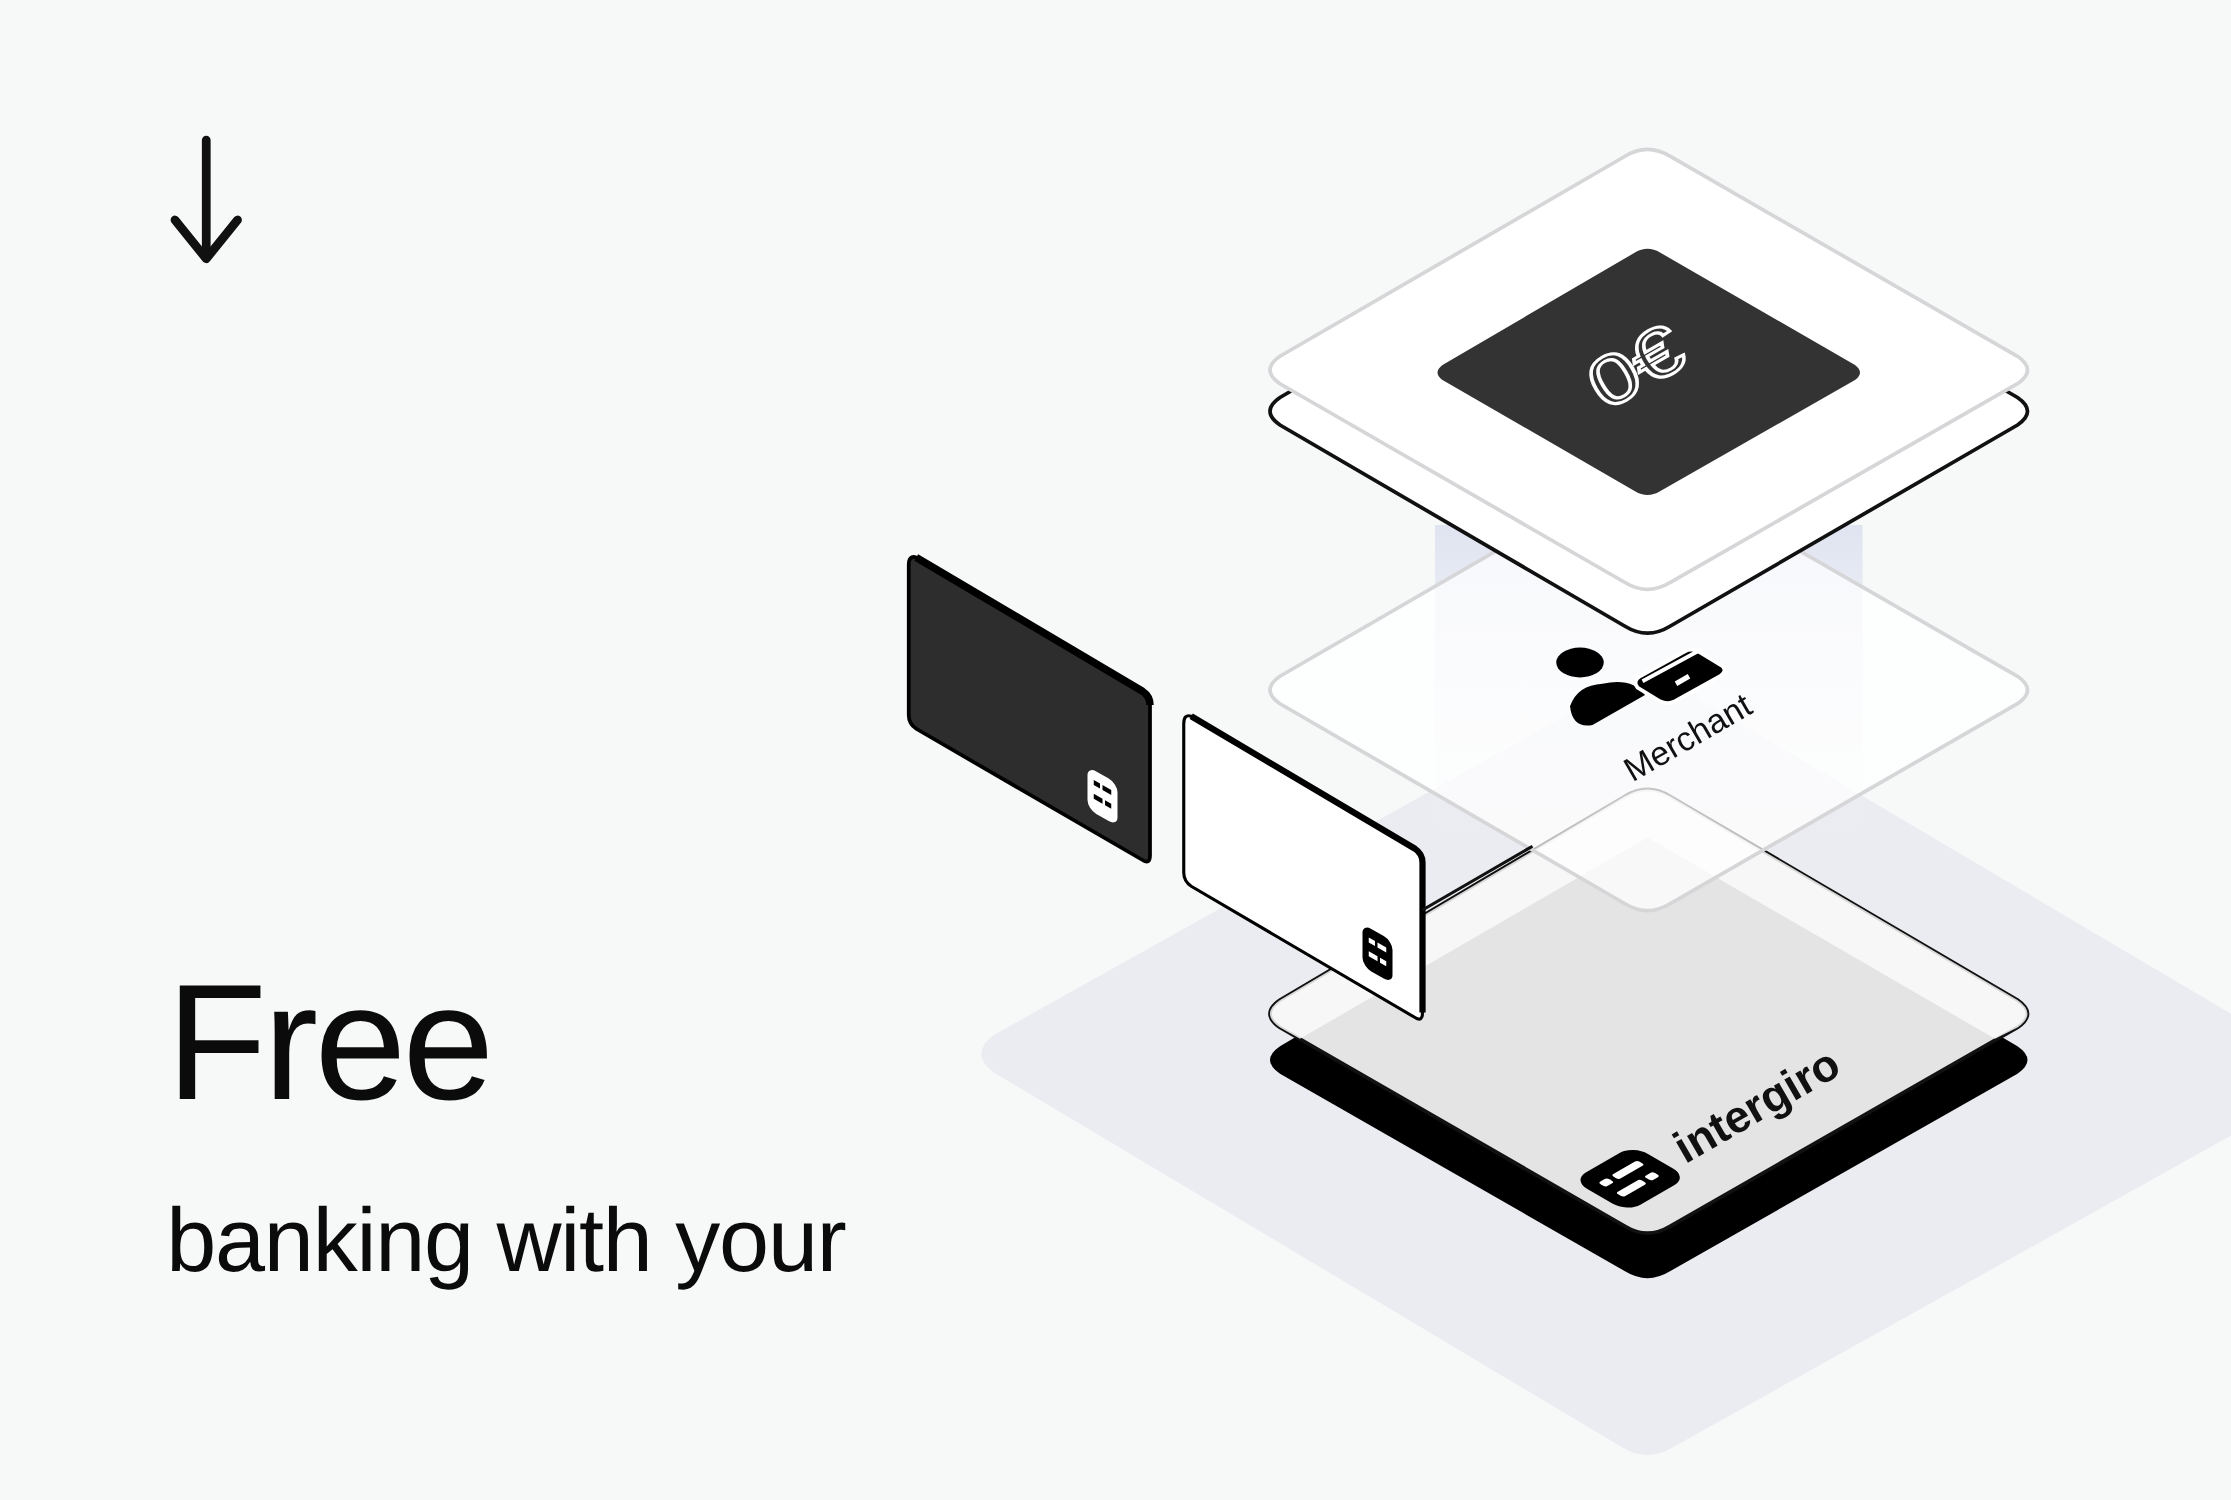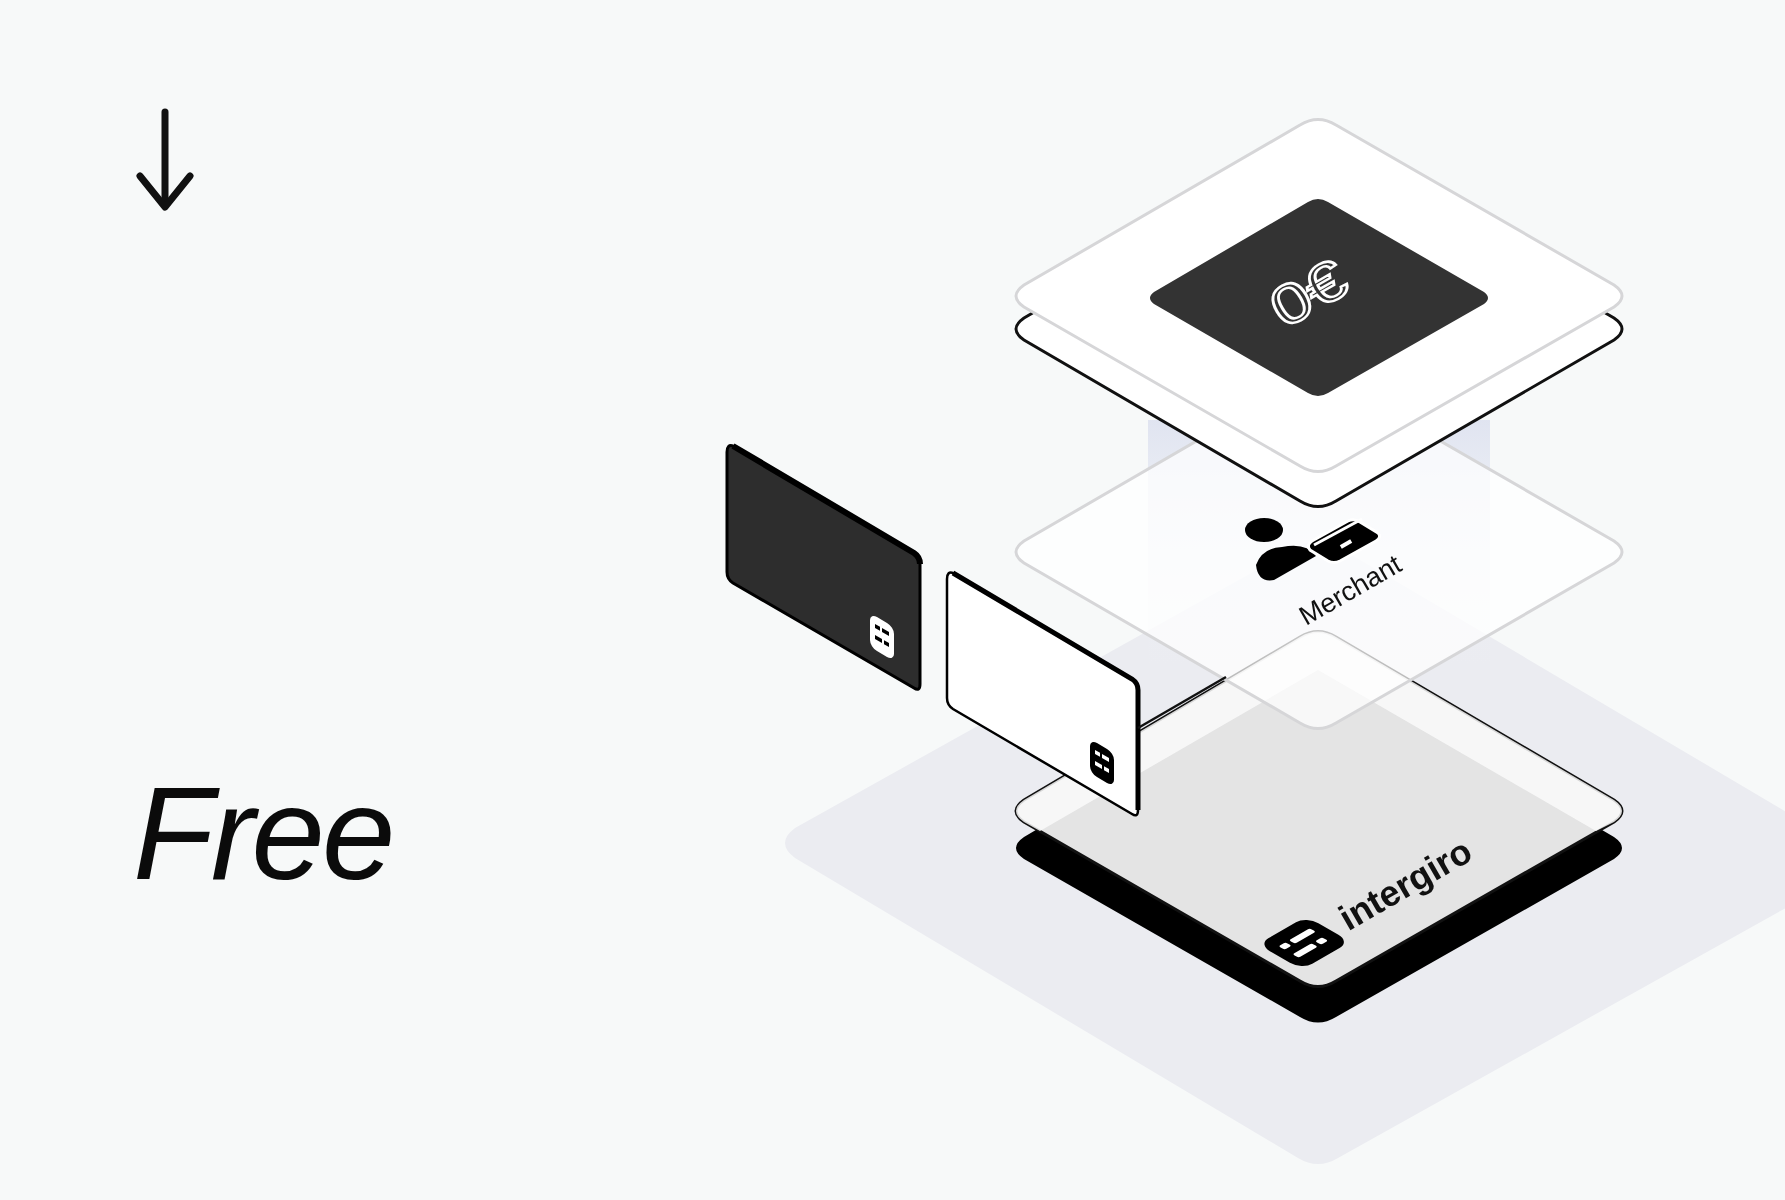--- a/index.html
+++ b/index.html
@@ -9,21 +9,21 @@
     position: relative;
     font-family: "Liberation Sans", "DejaVu Sans", sans-serif;
     color: #0b0b0b;
   }
   .scene { position: absolute; left: 0; top: 0; width: 1785px; height: 1200px; }
   .arrow-btn {
     position: absolute; left: 130px; top: 104px; width: 70px; height: 112px;
     cursor: pointer;
   }
   .hero {
-    position: absolute; left: 133px; top: 770px; width: 760px; font-style: italic;
+    position: absolute; left: 133px; top: 770px; width: 760px;
   }
   .headline {
     font-size: 132px; font-weight: 400; letter-spacing: -3px;
     line-height: 1; margin: 0; height: 125px;
     position: relative; top: -2px;
   }
   .subline {
     font-size: 72px; font-weight: 400; letter-spacing: -1px;
     line-height: 90px; margin: 0;
     position: absolute; left: 0; top: 178px; white-space: nowrap;
@@ -37,20 +37,21 @@
 <svg class="arrow-btn" viewBox="0 0 70 112">
   <g fill="none" stroke="#111" stroke-width="7" stroke-linecap="round" stroke-linejoin="round">
     <line x1="35" y1="8" x2="35" y2="101"></line>
     <polyline points="10,72 35,103 60,72"></polyline>
   </g>
 </svg>
 
 <div class="hero">
   <h1 class="headline">Free</h1>
   <p class="subline">
+    <span>banking with your</span>
   </p>
 </div>
 
 <svg class="scene" viewBox="0 0 1785 1200">
   <defs>
     <linearGradient id="glow" x1="0" y1="0" x2="0" y2="1">
       <stop offset="0" stop-color="#dfe3f0" stop-opacity="0.95"></stop>
       <stop offset="1" stop-color="#eef0f7" stop-opacity="0"></stop>
     </linearGradient>
   </defs>

